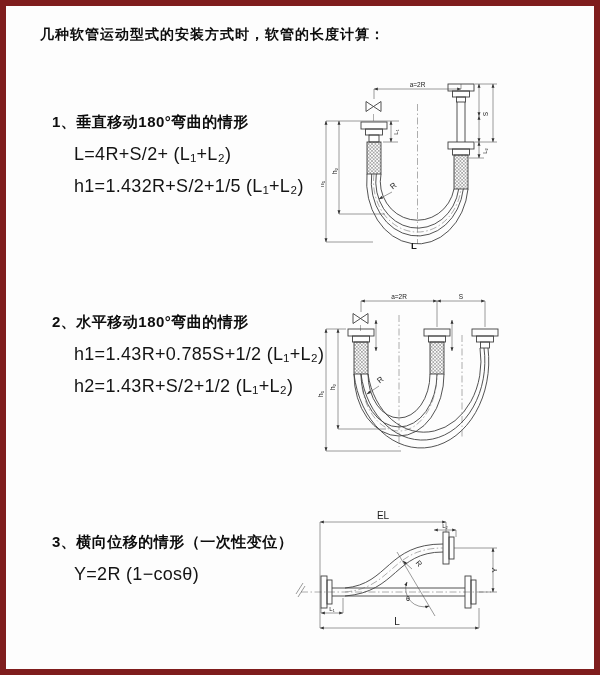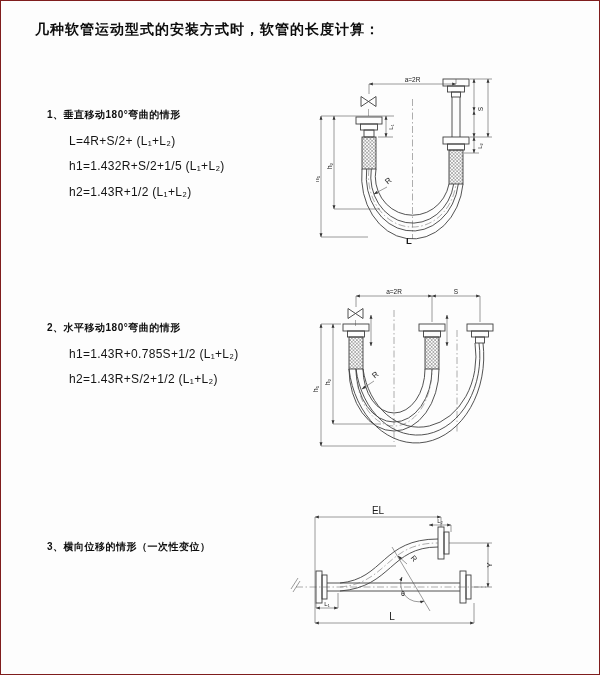--- a/index.html
+++ b/index.html
@@ -1,28 +1,28 @@
 <!DOCTYPE html>
 <html><head>
 <meta charset="utf-8">
 <style>
   html,body{margin:0;padding:0;background:#fff;}
   .page{
     position:relative;width:600px;height:675px;background:#fdfdfd;
-    border:1px solid #7f1d1d;box-sizing:border-box;overflow:hidden;
+    border:6px solid #7f1d1d;box-sizing:border-box;overflow:hidden;
     font-family:"Liberation Sans","DejaVu Sans",sans-serif;color:#111;
   }
   .title{
     position:absolute;left:34px;top:20px;margin:0;
     font-size:14px;font-weight:bold;letter-spacing:1px;color:#0d0d0d;
   }
   .sec{position:absolute;}
-  .sec-heading{font-size:10px;font-weight:bold;letter-spacing:0.5px;color:#0d0d0d;}
+  .sec-heading{font-size:15px;font-weight:bold;letter-spacing:0.5px;color:#0d0d0d;}
   .formula{
-    font-size:12px;color:#141414;margin:11.5px 0 0 22px;letter-spacing:0.3px;
+    font-size:18px;color:#141414;margin:11.5px 0 0 22px;letter-spacing:0.3px;
     font-weight:500;
   }
   .diag{position:absolute;}
   
   .ln{stroke:#3f3f3f;fill:none;stroke-width:0.9;}
   .thin{stroke:#4a4a4a;fill:none;stroke-width:0.55;}
   .dd{stroke:#6a6a6a;fill:none;stroke-width:0.55;stroke-dasharray:7 2.5 1.5 2.5;}
   .tx{fill:#1a1a1a;stroke:none;font-family:"Liberation Sans","DejaVu Sans",sans-serif;}
   .braid{fill:url(#braid);stroke:#3f3f3f;stroke-width:0.9;}
 </style>
@@ -30,21 +30,20 @@
 <body>
 
 <main class="page">
 
   <h1 class="title">几种软管运动型式的安装方式时，软管的长度计算：</h1>
 
   <section class="sec" style="left:46px;top:107px;">
     <div class="sec-heading">1、垂直移动180°弯曲的情形</div>
     <div class="formula">L=4R+S/2+ (L₁+L₂)</div>
     <div class="formula">h1=1.432R+S/2+1/5 (L₁+L₂)</div>
-    <div class="formula">h2=1.43R+1/2 (L₁+L₂)</div>
   </section>
 
   <div class="diag" style="left:315px;top:70px;">
     <svg width="265" height="195" viewBox="0 0 265 195">
       <defs>
         <pattern id="braid" width="3.4" height="3.4" patternUnits="userSpaceOnUse">
           <path d="M0,3.4 L3.4,0 M0,0 L3.4,3.4" stroke="#5a5a5a" stroke-width="0.45"></path>
         </pattern>
         <marker id="arw" viewBox="0 0 10 10" refX="9.3" refY="5" markerWidth="7.5" markerHeight="7.5" orient="auto-start-reverse">
           <path d="M0,1.4 L10,5 L0,8.6 Z" fill="#333"></path>
@@ -106,21 +105,21 @@
       <text class="tx" font-size="7" text-anchor="middle" transform="translate(2.8,108) rotate(-90)">h₁</text>
       <text class="tx" font-size="7" text-anchor="middle" transform="translate(15.8,95) rotate(-90)">h₂</text>
       <text class="tx" font-size="6" text-anchor="middle" transform="translate(77,56) rotate(-90)">L₁</text>
       <text class="tx" font-size="6.5" text-anchor="middle" transform="translate(166.5,38) rotate(-90)">S</text>
       <text class="tx" font-size="6" text-anchor="middle" transform="translate(166,75) rotate(-90)">L₂</text>
       <text class="tx" font-size="8" text-anchor="middle" transform="translate(74,112) rotate(-40)">R</text>
       <text class="tx" x="93" y="173" font-size="9.5" font-weight="bold" text-anchor="middle">L</text>
     </svg>
   </div>
 
-  <section class="sec" style="left:46px;top:320px;">
+  <section class="sec" style="left:46px;top:307px;">
     <div class="sec-heading">2、水平移动180°弯曲的情形</div>
     <div class="formula">h1=1.43R+0.785S+1/2 (L₁+L₂)</div>
     <div class="formula">h2=1.43R+S/2+1/2 (L₁+L₂)</div>
   </section>
 
   <div class="diag" style="left:310px;top:283px;">
     <svg width="284" height="180" viewBox="0 0 284 180">
 
       <g>
         <path class="dd" d="M83,26 V158"></path>
@@ -174,22 +173,23 @@
       </g>
 
       <text class="tx" x="83" y="9.5" font-size="6.5" text-anchor="middle">a=2R</text>
       <text class="tx" x="145" y="9.5" font-size="6.5" text-anchor="middle">S</text>
       <text class="tx" font-size="7" text-anchor="middle" transform="translate(7.2,105) rotate(-90)">h₁</text>
       <text class="tx" font-size="7" text-anchor="middle" transform="translate(19.2,98) rotate(-90)">h₂</text>
       <text class="tx" font-size="8" text-anchor="middle" transform="translate(66,93) rotate(-40)">R</text>
     </svg>
   </div>
 
-  <section class="sec" style="left:46px;top:527px;margin-top:12px;">
+  <section class="sec" style="left:46px;top:527px;">
     <div class="sec-heading">3、横向位移的情形（一次性变位）</div>
+    <div class="formula">Y=2R (1−cosθ)</div>
   </section>
 
   <div class="diag" style="left:287px;top:500px;">
     <svg width="300" height="148" viewBox="0 0 300 148">
 
       <g>
         <path class="dd" d="M8,86 H198"></path>
         <path class="thin" d="M5,91 L12,80 M3,88 L10,77"></path>
       </g>
 

